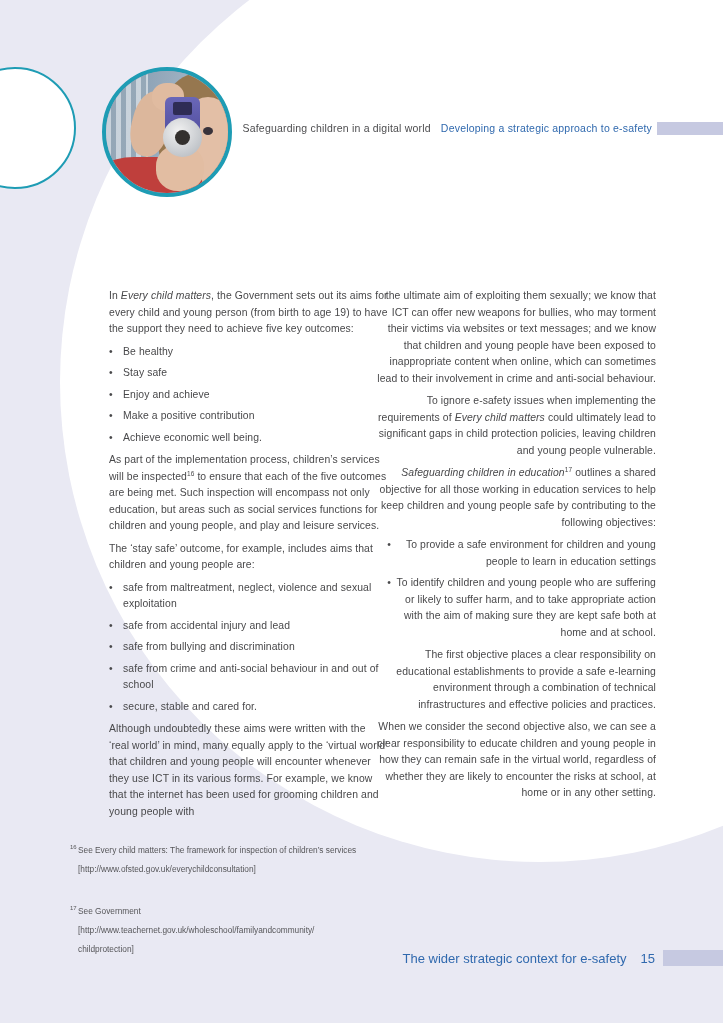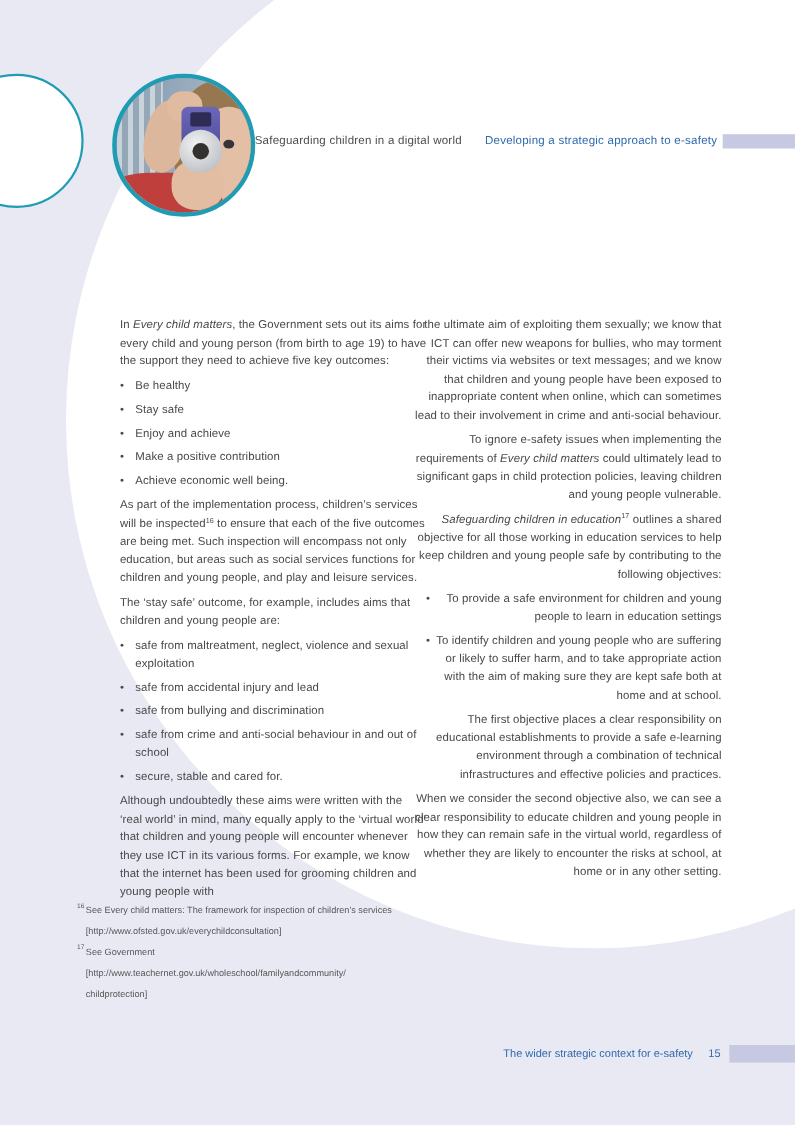--- a/index.html
+++ b/index.html
@@ -29,39 +29,39 @@
   .ph-hand{left:50px;top:74px;width:48px;height:46px;background:#e2bda2;border-radius:45%;}
   .ph-cam{left:59px;top:26px;width:35px;height:46px;border-radius:6px;
     background:linear-gradient(#6a67b8,#4d4a9a);}
   .ph-screen{left:67px;top:31px;width:19px;height:13px;background:#2e2c55;border-radius:2px;}
   .ph-lens{left:57px;top:47px;width:39px;height:39px;border-radius:50%;
     background:radial-gradient(circle at 40% 35%,#f2f2f2,#bfc3c8 75%);}
   .ph-lens-c{left:69px;top:59px;width:15px;height:15px;border-radius:50%;background:#33302e;}
   
   .header{position:absolute;top:121px;right:71px;font-size:10.5px;letter-spacing:.2px;white-space:nowrap;line-height:14px;}
   .h-grey{color:#4d4d4f;margin-right:10px;}
-  .h-blue{color:var(--accent,#3069ae);margin-left:11px;}
+  .h-blue{color:var(--accent,#3069ae);}
   .header-bar{position:absolute;left:657px;top:122px;width:66px;height:13px;background:var(--bar,#c6c9e1);}
-  .footer{position:absolute;top:951px;right:68px;font-size:10px;white-space:nowrap;color:var(--accent,#3069ae);line-height:15px;}
+  .footer{position:absolute;top:951px;right:68px;font-size:13px;white-space:nowrap;color:var(--accent,#3069ae);line-height:15px;}
   .f-text{margin-right:14px;}
   .footer-bar{position:absolute;left:663px;top:950px;width:60px;height:16px;background:var(--bar,#c6c9e1);}
   
   .col{position:absolute;top:288px;width:279px;font-size:10.4px;line-height:16.5px;
     color:#48484a;letter-spacing:.1px;}
   .col-left{left:70px;margin-left:39px;}
   .col-right{left:377px;text-align:right;}
   .para{margin:0 0 6px 0;}
   .bullets{margin:1px 0 6px 0;}
   .bullet{display:flex;margin:0 0 5px 0;}
   .dot{flex:none;width:14px;color:#48484a;}
   .btext{flex:1;}
   sup{font-size:6.5px;line-height:0;vertical-align:4px;font-style:normal;}
   
   .footnotes{position:absolute;left:70px;top:818px;width:322px;font-size:8.3px;line-height:19px;color:#565659;}
-  .fn{position:relative;padding-left:8px;}
+  .fn{position:relative;padding-left:8px;margin-top:23px;}
   .fn-num{position:absolute;left:0;top:-3px;font-size:6px;}
   .i{font-style:italic;}
 </style>
 </head>
 <body style="--page-bg: #e9e9f3; --circle-white: #ffffff; --accent: #3069ae; --bar: #c6c9e1; --teal: #1e9cb4;">
 
 <div>
 
   <div class="big-circle"></div>
   <div class="teal-ring"></div>

